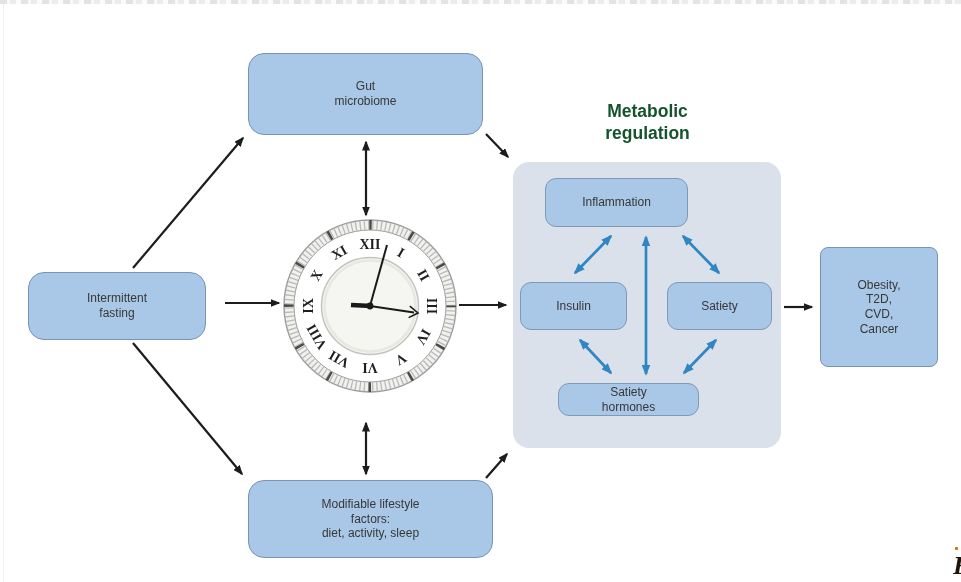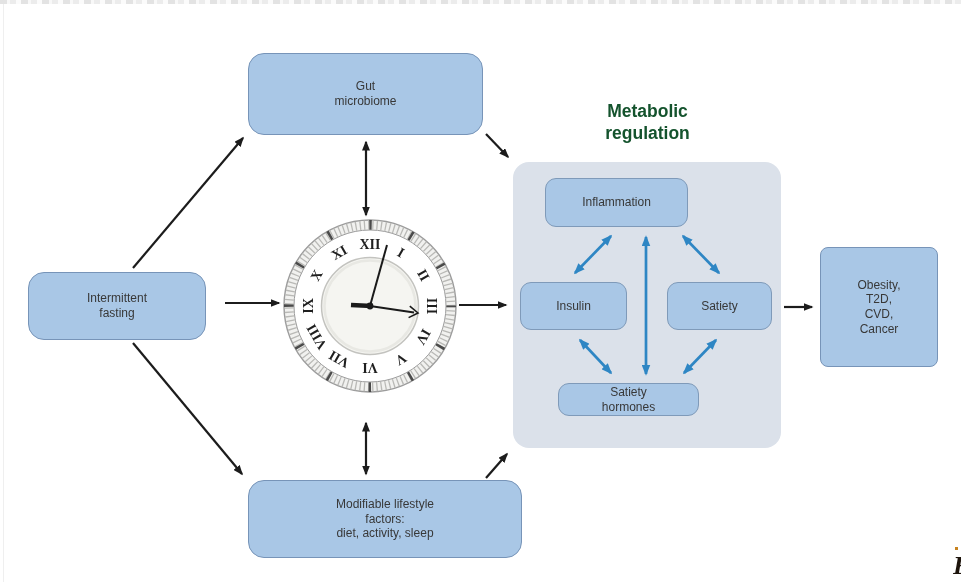--- a/index.html
+++ b/index.html
@@ -123,21 +123,21 @@
   <div class="box" style="left:248px;top:53px;width:235px;height:82px;">
     <span class="box-label">Gut
 microbiome</span>
   </div>
 
   <div class="box" style="left:28px;top:272px;width:178px;height:68px;">
     <span class="box-label">Intermittent
 fasting</span>
   </div>
 
-  <div class="box" style="left:248px;top:480px;width:274px;height:78px;">
+  <div class="box" style="left:248px;top:480px;width:245px;height:78px;">
     <span class="box-label">Modifiable lifestyle
 factors:
 diet, activity, sleep</span>
   </div>
 
   <div class="box" style="left:820px;top:247px;width:118px;height:120px;border-radius:8px;">
     <span class="box-label">Obesity,
 T2D,
 CVD,
 Cancer</span>

